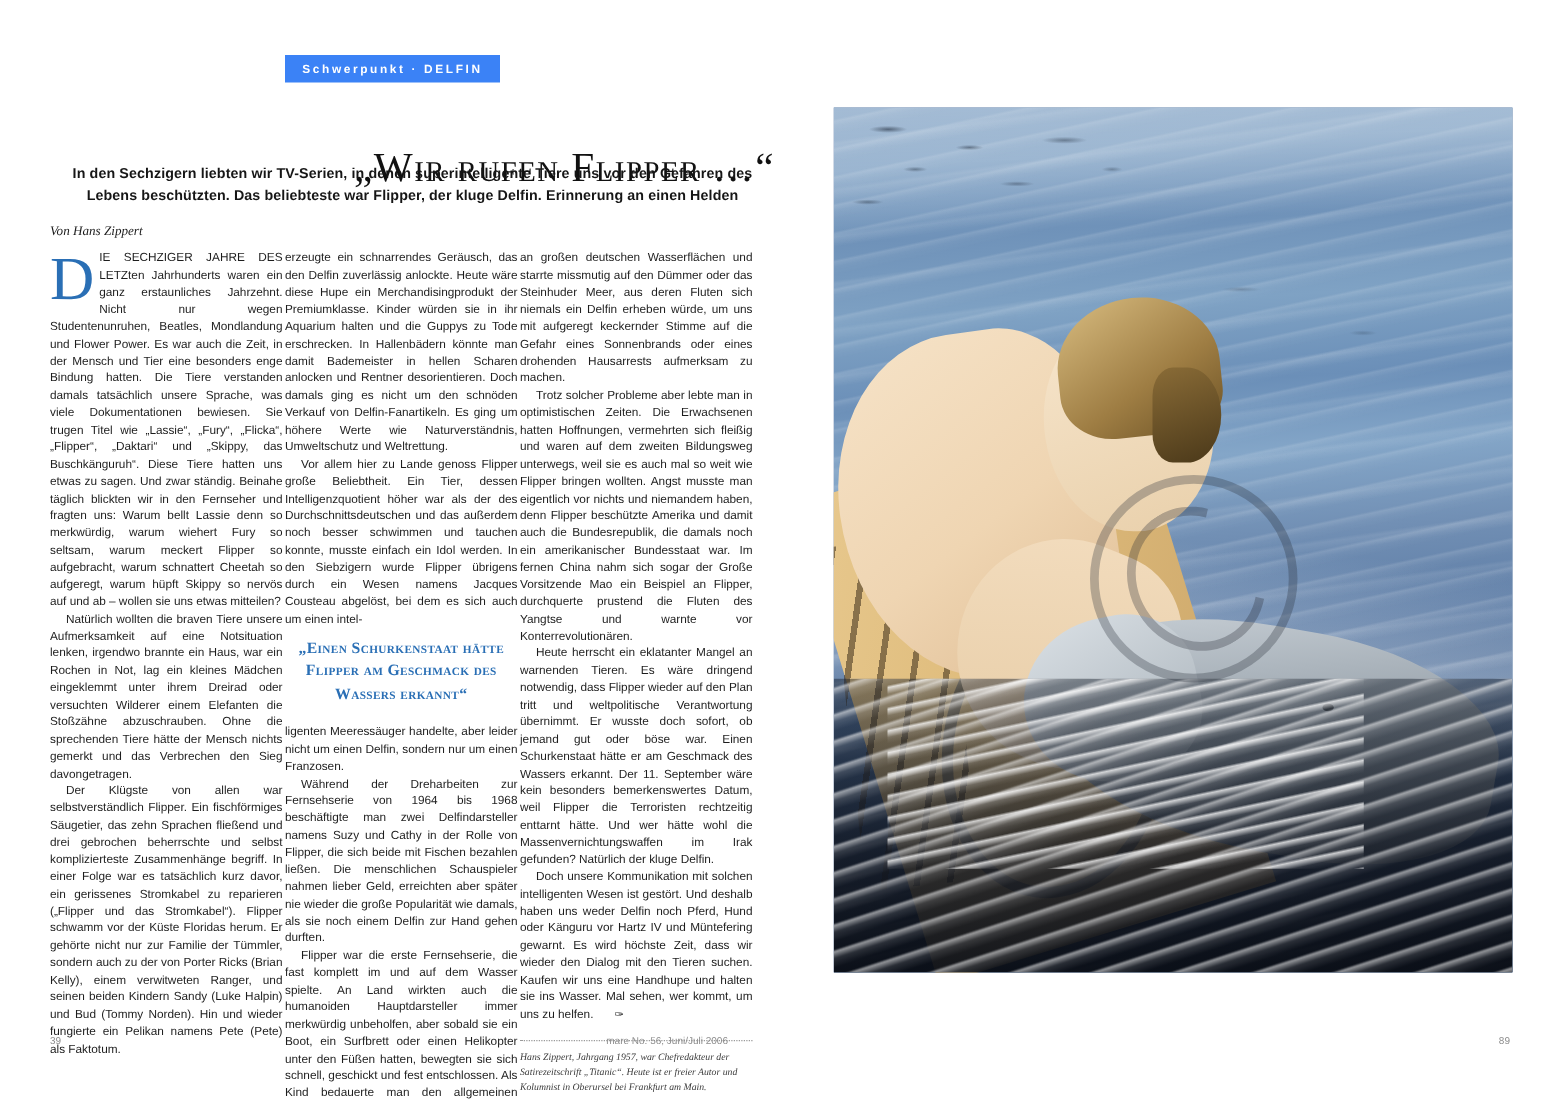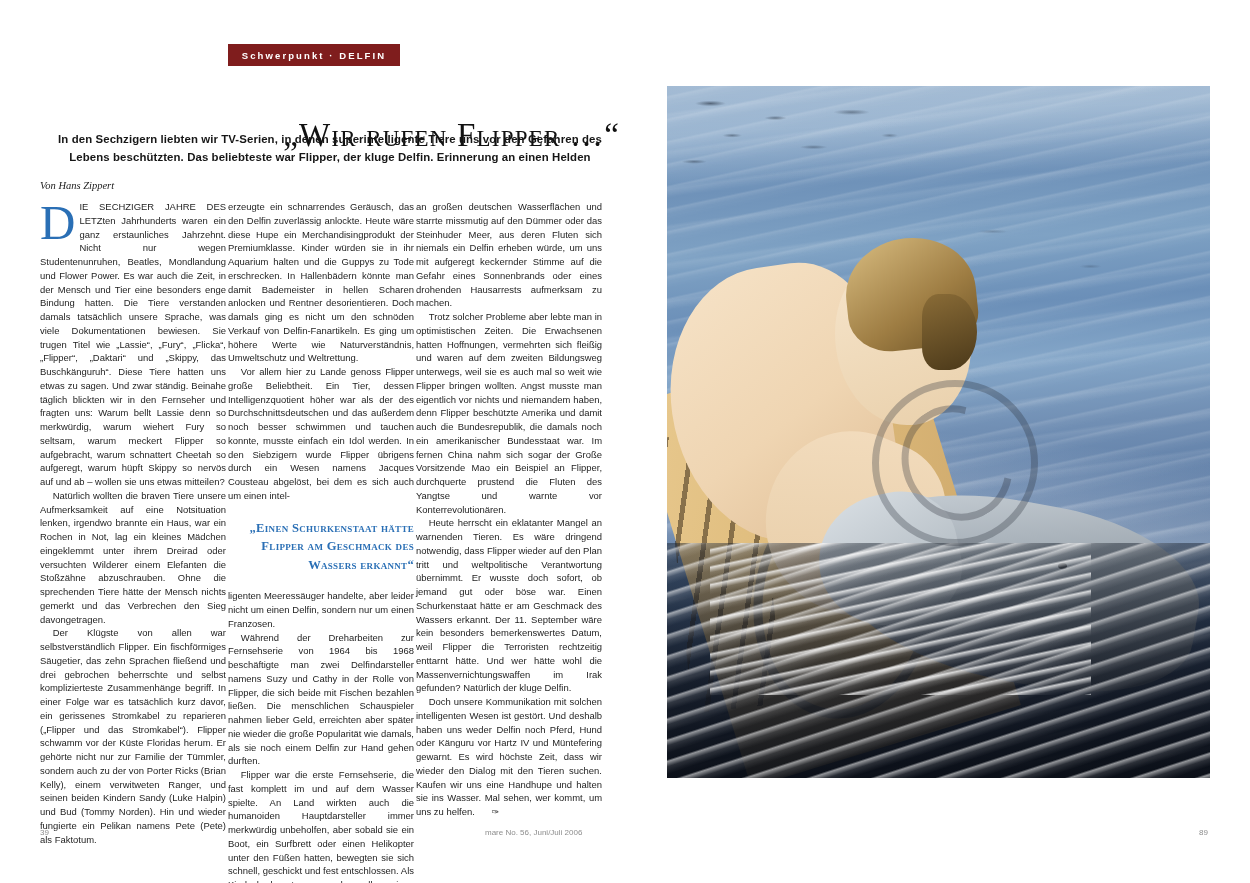--- a/index.html
+++ b/index.html
@@ -27,21 +27,21 @@
     width: 625px; height: 883px;
   }
 
   
   #kicker {
     position: absolute;
     left: 228px;
     top: 44px;
     width: 172px;
     height: 22px;
-    background: #7f1d1d;
+    background: #3b82f6;
     color: #ffffff;
     font-family: "Liberation Sans", sans-serif;
     font-size: 9.5px;
     font-weight: bold;
     letter-spacing: 2.1px;
     display: flex;
     align-items: center;
     justify-content: center;
     box-sizing: border-box;
   }
@@ -116,22 +116,22 @@
     font-family: "Liberation Serif", serif;
     font-size: 49px;
     line-height: 0.82;
     color: #2a6fb5;
     padding: 2px 4px 0 0;
     margin-top: 1px;
   }
 
   
   #pullquote {
-    margin: 16px 0 15px 0;
-    text-align: right;
+    margin: 6px 0 15px 0;
+    text-align: center;
     font-family: "Liberation Serif", serif;
     font-variant: small-caps;
     font-size: 12.6px;
     font-weight: bold;
     line-height: 1.48;
     color: #2a6fb5;
     letter-spacing: 0.3px;
     text-indent: 0;
   }
 
@@ -401,20 +401,21 @@
     <p><span>Während der Dreharbeiten zur Fernsehserie von 1964 bis 1968 beschäftigte man zwei Delfindarsteller namens Suzy und Cathy in der Rolle von Flipper, die sich beide mit Fischen bezahlen ließen. Die menschlichen Schauspieler nahmen lieber Geld, erreichten aber später nie wieder die große Popularität wie damals, als sie noch einem Delfin zur Hand gehen durften.</span></p>
     <p><span>Flipper war die erste Fernsehserie, die fast komplett im und auf dem Wasser spielte. An Land wirkten auch die humanoiden Hauptdarsteller immer merkwürdig unbeholfen, aber sobald sie ein Boot, ein Surfbrett oder einen Helikopter unter den Füßen hatten, bewegten sie sich schnell, geschickt und fest entschlossen. Als Kind bedauerte man den allgemeinen Mangel</span></p>
   </div>
 
   <div class="col" id="col3">
     <p class="first"><span>an großen deutschen Wasserflächen und starrte missmutig auf den Dümmer oder das Steinhuder Meer, aus deren Fluten sich niemals ein Delfin erheben würde, um uns mit aufgeregt keckernder Stimme auf die Gefahr eines Sonnenbrands oder eines drohenden Hausarrests aufmerksam zu machen.</span></p>
     <p><span>Trotz solcher Probleme aber lebte man in optimistischen Zeiten. Die Erwachsenen hatten Hoffnungen, vermehrten sich fleißig und waren auf dem zweiten Bildungsweg unterwegs, weil sie es auch mal so weit wie Flipper bringen wollten. Angst musste man eigentlich vor nichts und niemandem haben, denn Flipper beschützte Amerika und damit auch die Bundesrepublik, die damals noch ein amerikanischer Bundesstaat war. Im fernen China nahm sich sogar der Große Vorsitzende Mao ein Beispiel an Flipper, durchquerte prustend die Fluten des Yangtse und warnte vor Konterrevolutionären.</span></p>
     <p><span>Heute herrscht ein eklatanter Mangel an warnenden Tieren. Es wäre dringend notwendig, dass Flipper wieder auf den Plan tritt und weltpolitische Verantwortung übernimmt. Er wusste doch sofort, ob jemand gut oder böse war. Einen Schurkenstaat hätte er am Geschmack des Wassers erkannt. Der 11. September wäre kein besonders bemerkenswertes Datum, weil Flipper die Terroristen rechtzeitig enttarnt hätte. Und wer hätte wohl die Massenvernichtungswaffen im Irak gefunden? Natürlich der kluge Delfin.</span></p>
     <p><span>Doch unsere Kommunikation mit solchen intelligenten Wesen ist gestört. Und deshalb haben uns weder Delfin noch Pferd, Hund oder Känguru vor Hartz IV und Müntefering gewarnt. Es wird höchste Zeit, dass wir wieder den Dialog mit den Tieren suchen. Kaufen wir uns eine Handhupe und halten sie ins Wasser. Mal sehen, wer kommt, um uns zu helfen.</span><span class="endmark">✑</span></p>
 
+    <div id="author-note">Hans Zippert, Jahrgang 1957, war Chefredakteur der Satirezeitschrift „Titanic“. Heute ist er freier Autor und Kolumnist in Oberursel bei Frankfurt am Main.</div>
   </div>
 
   <div class="folio" id="folio-left">39</div>
 </div>
 
 <div id="right-page"></div>
 
 <div id="photo-frame">
   <div id="photo-canvas">
     <div class="photo-layer" id="water"></div>

